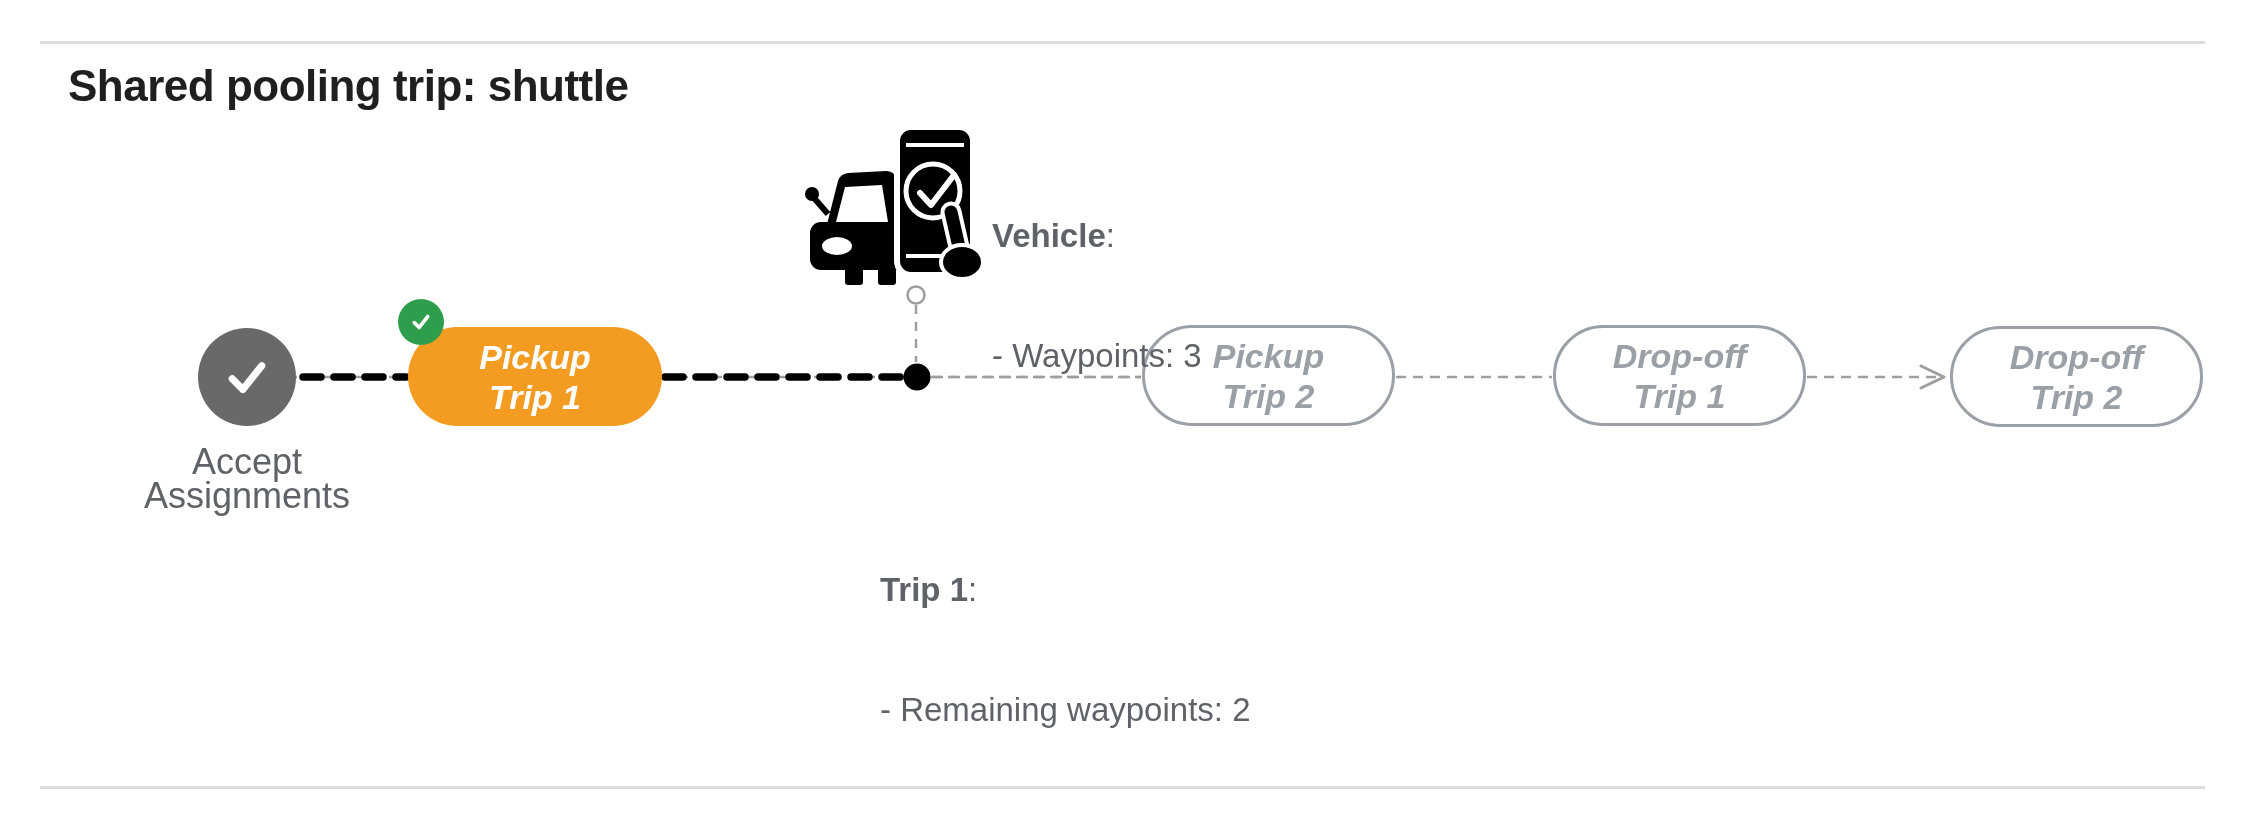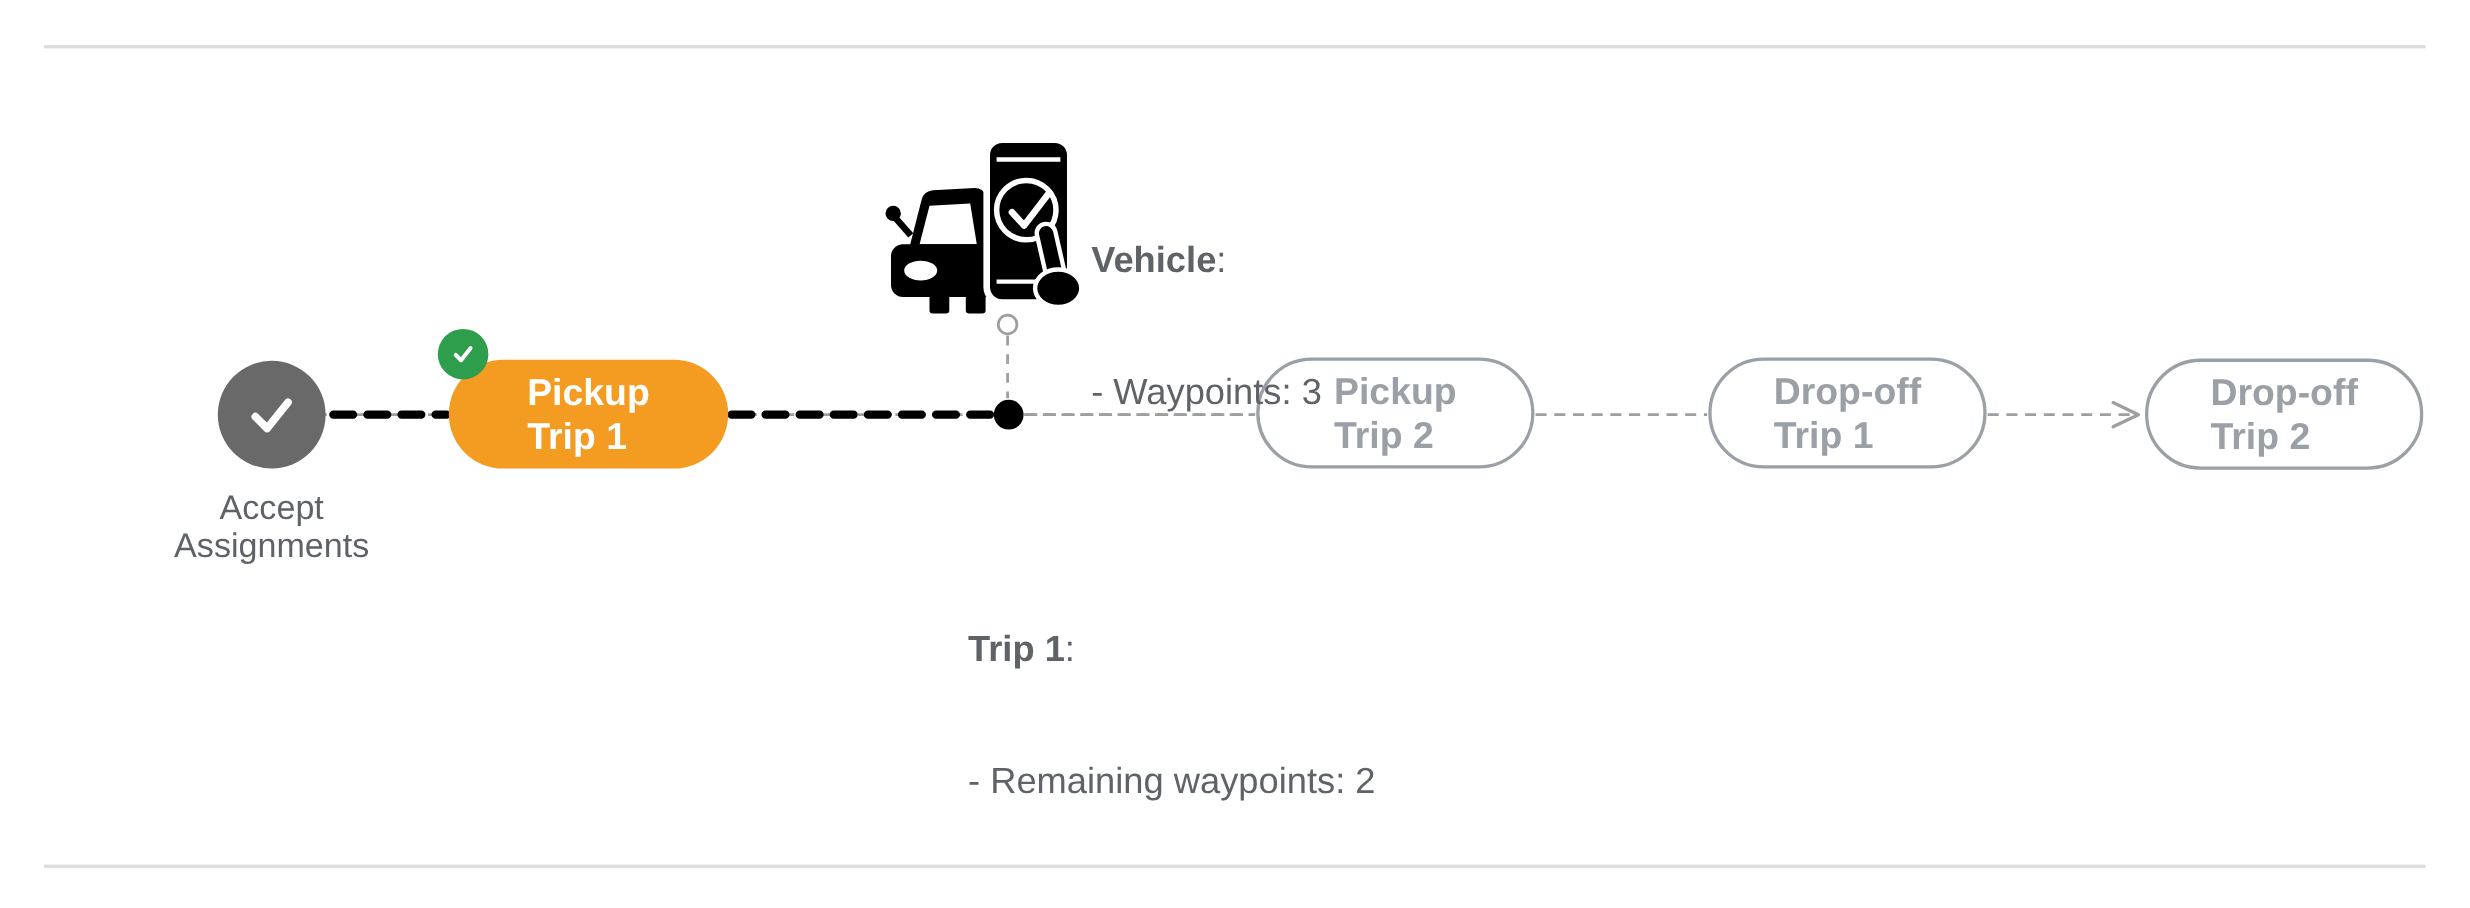--- a/index.html
+++ b/index.html
@@ -14,49 +14,50 @@
     position:absolute;left:68px;top:62px;margin:0;
     font-size:44px;font-weight:bold;color:#1f1f1f;letter-spacing:-0.5px;line-height:48px;
   }
   .overlay{position:absolute;left:0;top:0;z-index:1;}
   .start-node{
     position:absolute;left:198px;top:328px;width:98px;height:98px;border-radius:50%;
     background:#696969;display:flex;align-items:center;justify-content:center;z-index:2;
   }
   .start-label{
     position:absolute;left:97px;top:445px;width:300px;z-index:2;
-    text-align:center;font-size:31px;line-height:34px;color:#5f6368;white-space:pre-line;
+    text-align:center;font-size:36px;line-height:34px;color:#5f6368;white-space:pre-line;
   }
   .badge{
     position:absolute;left:398px;top:299px;width:46px;height:46px;border-radius:50%;
     background:#2f9e4c;display:flex;align-items:center;justify-content:center;z-index:3;
   }
   .pill{
     position:absolute;z-index:2;box-sizing:border-box;border-radius:52px;
-    display:flex;align-items:center;justify-content:center;text-align:left;
-    font-size:34px;font-weight:bold;line-height:40px;white-space:pre-line;
+    display:flex;align-items:center;justify-content:center;text-align:center;
+    font-size:34px;font-weight:bold;line-height:40px;white-space:pre-line;font-style:italic;
   }
   .pill-active{background:#f49b21;color:#ffffff;}
   .pill-pending{background:#ffffff;border:3px solid #9aa0a6;color:#9aa0a6;}
   .p1{left:408px;top:327px;width:254px;height:99px;}
   .p2{left:1142px;top:325px;width:253px;height:101px;}
   .p3{left:1553px;top:325px;width:253px;height:101px;}
   .p4{left:1950px;top:326px;width:253px;height:101px;}
   .note{position:absolute;z-index:2;color:#5f6368;font-size:33px;line-height:40px;white-space:pre-wrap;}
   .vehicle-note{left:992px;top:136px;}
   .status-note{left:880px;top:490px;}
   .note b{font-weight:bold;}
 </style>
 </head>
 <body>
 
 <div class="canvas">
 
   <div class="rule rule-top"></div>
 
+  <h1 class="title">Shared pooling trip: shuttle</h1>
 
   <svg class="overlay" width="2245" height="825" viewBox="0 0 2245 825">
 
     <line x1="270" y1="377" x2="1141" y2="377" stroke="#9e9e9e" stroke-width="2.5" stroke-dasharray="10 7"></line>
 
     <line x1="303" y1="377" x2="406" y2="377" stroke="#000000" stroke-width="7.5" stroke-dasharray="18 13" stroke-linecap="round"></line>
     <line x1="665" y1="377" x2="906" y2="377" stroke="#000000" stroke-width="7.5" stroke-dasharray="18 13" stroke-linecap="round"></line>
 
     <circle cx="917" cy="377" r="13.5" fill="#000000"></circle>
 

